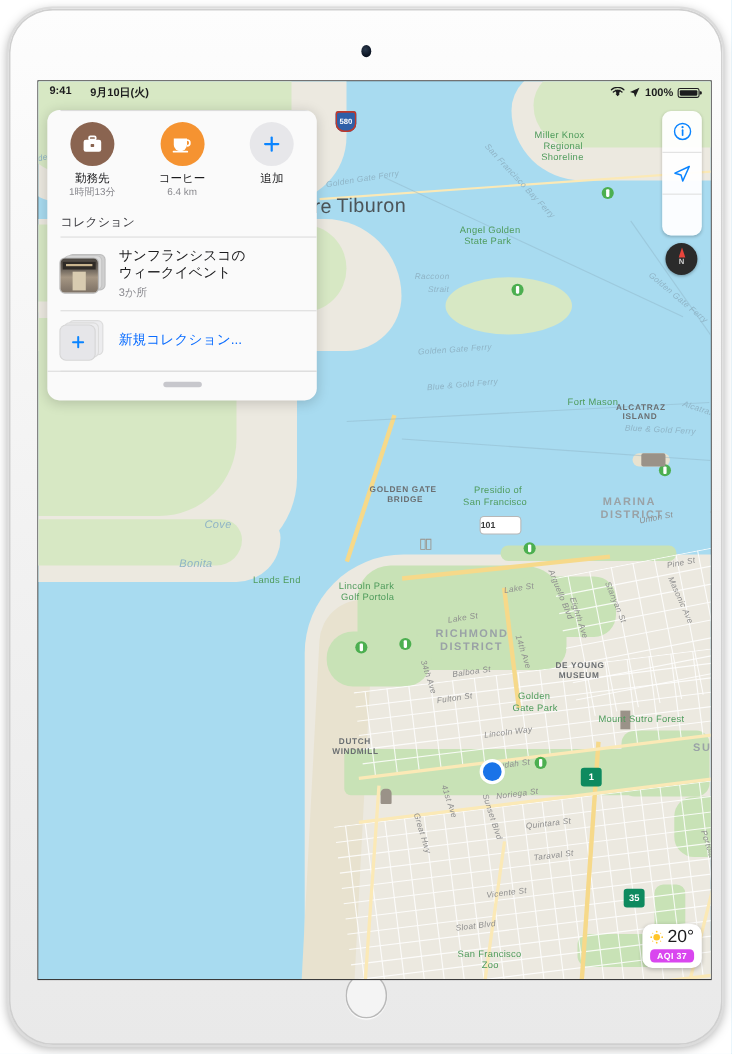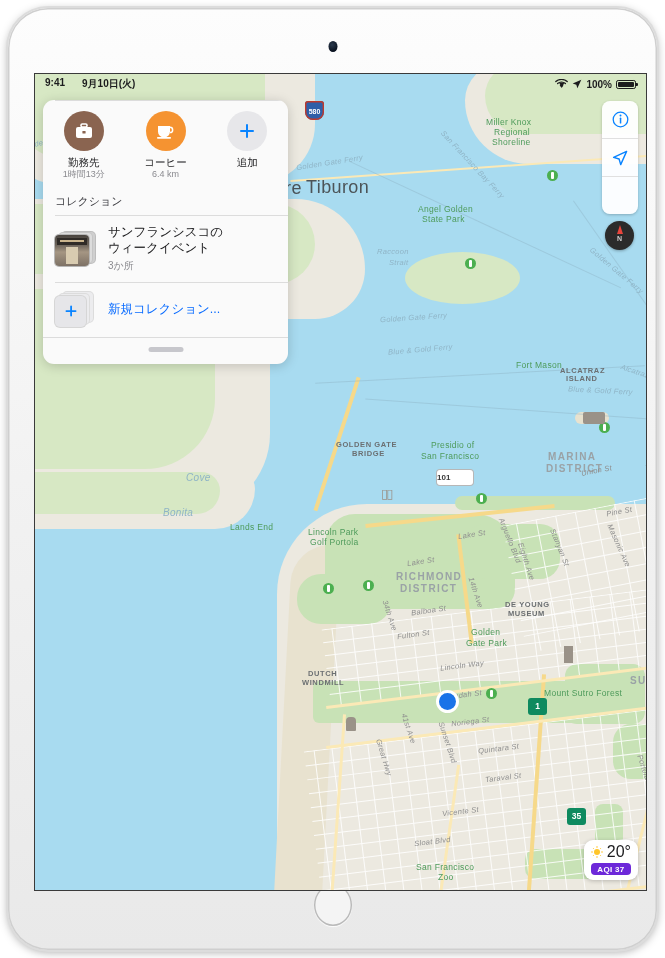--- a/index.html
+++ b/index.html
@@ -109,21 +109,21 @@
           box-shadow:0 1px 4px rgba(0,0,0,.22);text-align:center;}
   .w-top{display:flex;align-items:center;gap:3px;}
   .w-sun{width:13px;height:13px;position:relative;}
   .w-sun:before{content:"";position:absolute;left:3.2px;top:3.2px;width:6.5px;height:6.5px;
           border-radius:50%;background:#ffc529;
           box-shadow:0 -5px 0 -2.2px #ffc529,0 5px 0 -2.2px #ffc529,
                      -5px 0 0 -2.2px #ffc529,5px 0 0 -2.2px #ffc529,
                      -3.6px -3.6px 0 -2.5px #ffc529,3.6px -3.6px 0 -2.5px #ffc529,
                      -3.6px 3.6px 0 -2.5px #ffc529,3.6px 3.6px 0 -2.5px #ffc529;}
   .w-temp{font-size:16px;font-weight:500;color:#1c1c1e;line-height:1;}
-  .w-aqi{margin-top:3px;background:#6d28d9;border-radius:4px;color:#fff;
+  .w-aqi{margin-top:3px;background:#d946ef;border-radius:4px;color:#fff;
           font-size:8px;font-weight:bold;padding:1.5px 0;letter-spacing:.3px;}
 
   
   .panel{position:absolute;left:8px;top:26px;width:245px;
           background:#fafafa;border-radius:11px;z-index:30;
           box-shadow:0 2px 12px rgba(0,0,0,.18);overflow:hidden;}
   .searchbar{margin:11px 11px 9px 11px;height:27px;background:#e8e8ea;
           border-radius:8px;display:flex;align-items:center;padding:0 8px;}
   .search-ico{width:11px;height:11px;border:1.4px solid #8e8e93;border-radius:50%;
           position:relative;flex:none;}
@@ -360,21 +360,21 @@
           <div class="mlabel park" style="left: 383px; top: 130px;">Angel Golden</div>
           <div class="mlabel park" style="left: 387px; top: 140px;">State Park</div>
           <div class="mlabel park" style="left: 481px; top: 286px;">Fort Mason</div>
           <div class="mlabel park" style="left: 396px; top: 366px;">Presidio of</div>
           <div class="mlabel park" style="left: 386px; top: 377px;">San Francisco</div>
           <div class="mlabel park" style="left: 195px; top: 448px;">Lands End</div>
           <div class="mlabel park" style="left: 273px; top: 453px;">Lincoln Park</div>
           <div class="mlabel park" style="left: 275px; top: 463px;">Golf Portola</div>
           <div class="mlabel park" style="left: 436px; top: 553px;">Golden</div>
           <div class="mlabel park" style="left: 431px; top: 564px;">Gate Park</div>
-          <div class="mlabel park" style="left: 509px; top: 574px; margin-top: 40px;">Mount Sutro Forest</div>
+          <div class="mlabel park" style="left: 509px; top: 574px;">Mount Sutro Forest</div>
           <div class="mlabel park" style="left: 381px; top: 788px;">San Francisco</div>
           <div class="mlabel park" style="left: 403px; top: 798px;">Zoo</div>
           <div class="mlabel dist" style="left: 513px; top: 377px;">MARINA</div>
           <div class="mlabel dist" style="left: 511px; top: 389px;">DISTRICT</div>
           <div class="mlabel dist" style="left: 361px; top: 497px;">RICHMOND</div>
           <div class="mlabel dist" style="left: 365px; top: 509px;">DISTRICT</div>
           <div class="mlabel dist" style="left: 595px; top: 601px;">SUTRO</div>
           <div class="mlabel poi" style="left: 301px; top: 366px;">GOLDEN GATE</div>
           <div class="mlabel poi" style="left: 317px; top: 375px;">BRIDGE</div>
           <div class="mlabel poi" style="left: 525px; top: 292px;">ALCATRAZ</div>

